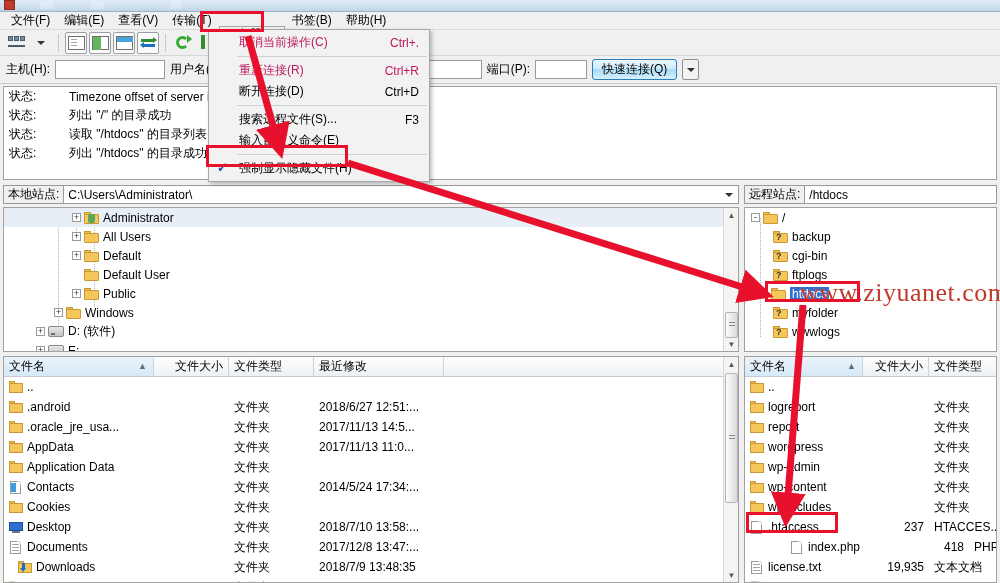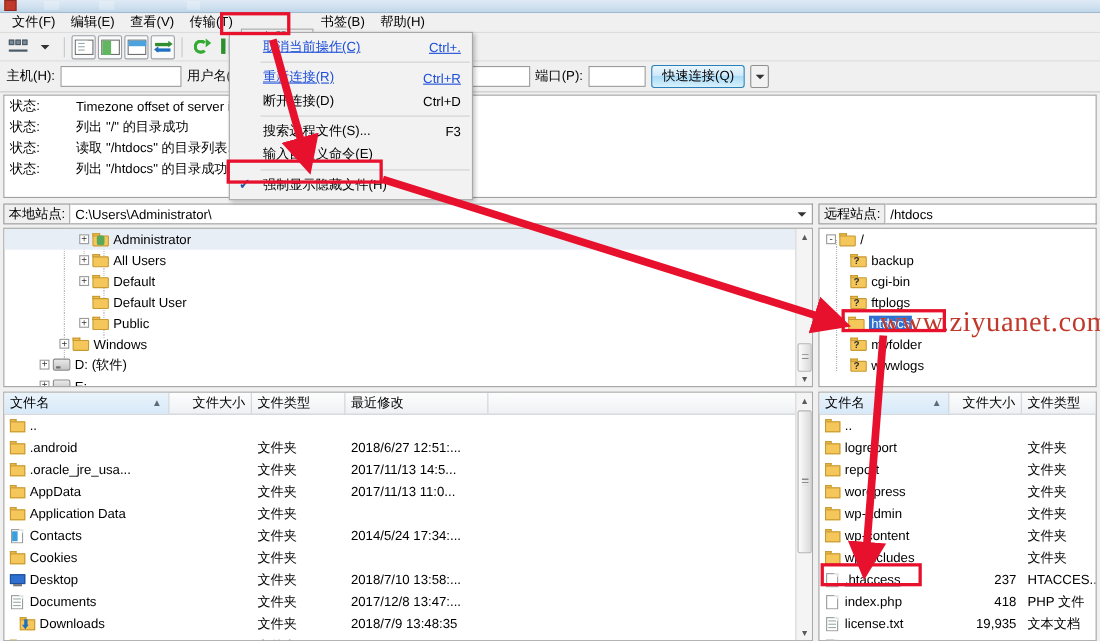--- a/index.html
+++ b/index.html
@@ -174,21 +174,21 @@
 
   
   .popup{
     position:absolute;left:208px;top:29px;width:222px;
     background:#f2f2f2;border:1px solid #a8a8a8;box-shadow:2px 2px 4px rgba(0,0,0,.25);
     padding:2px 0;z-index:40;
   }
   .popup .gutter{position:absolute;left:1px;top:1px;width:26px;bottom:1px;background:#f2f2f2;}
   .pitem{position:relative;height:21px;display:flex;align-items:center;padding-left:30px;font-size:12px;white-space:nowrap;}
   .pitem .acc{position:absolute;right:10px;font-size:12px;}
-  .pitem.dis, .pitem.dis .acc{color:#1d4ed8;text-decoration:underline;}
+  .pitem.dis, .pitem.dis .acc{color:#be185d;}
   .pitem .check{position:absolute;left:8px;top:2px;color:#1f55a8;font-size:13px;font-weight:bold;}
   .psep{height:1px;background:#d0d0d0;margin:3px 2px 3px 28px;}
 
   
   .anno-box{position:absolute;border:3px solid #e8112d;z-index:60;pointer-events:none;}
   .anno-svg{position:absolute;left:0;top:0;width:1000px;height:583px;z-index:55;pointer-events:none;}
   .watermark{
     position:absolute;z-index:58;color:#c0392b;font-family:"Liberation Serif",serif;
     font-size:26px;letter-spacing:.5px;pointer-events:none;
     text-shadow:0 0 1px rgba(255,255,255,.6);
@@ -710,21 +710,21 @@
       <div class="c" style="width:118px;text-decoration:underline;">
           <span class="fico file">
             <span class="p"></span>
           </span>
           <span>.htaccess</span>
         </div>
       <div class="c num" style="width:66px;">237</div>
       <div class="c" style="flex:1;">HTACCES...</div>
     </div>
     <div class="lrow">
-      <div class="c" style="width:118px;">
+      <div class="c" style="width:118px;margin-left:40px;">
           <span class="fico file">
             <span class="p"></span>
           </span>
           <span>index.php</span>
         </div>
       <div class="c num" style="width:66px;">418</div>
       <div class="c" style="flex:1;">PHP 文件</div>
     </div>
     <div class="lrow">
       <div class="c" style="width:118px;">

